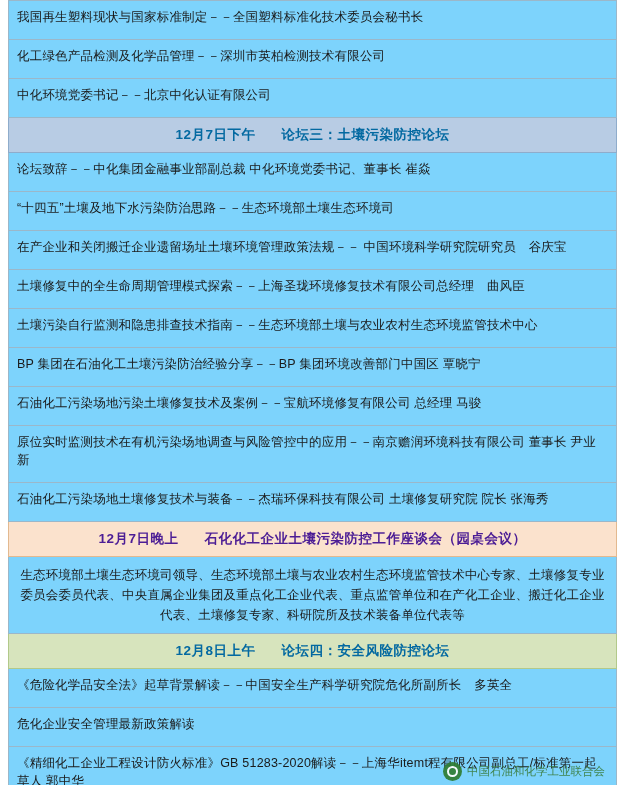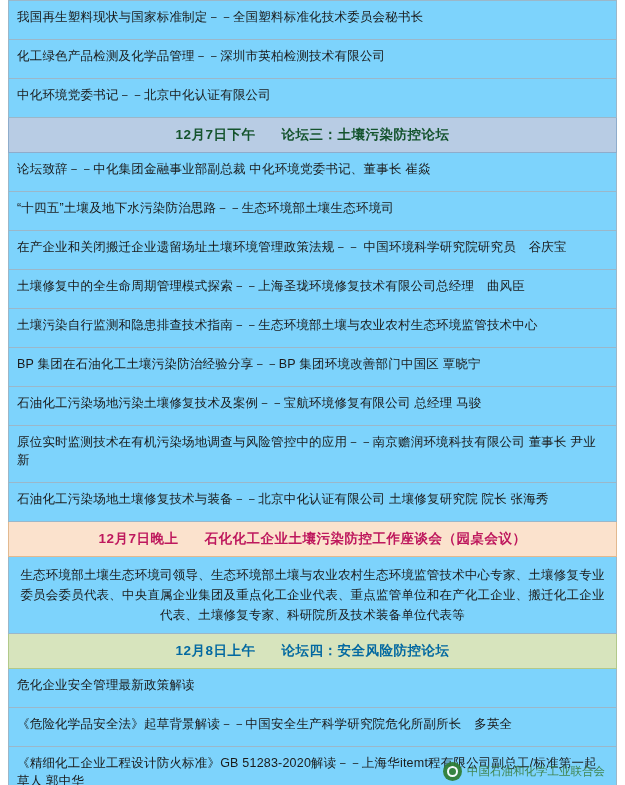--- a/index.html
+++ b/index.html
@@ -38,27 +38,27 @@
   .row.session {
     text-align: center;
     font-weight: bold;
     font-size: 13.5px;
     padding: 8px 8px;
     letter-spacing: 0.5px;
   }
   .sess-blue {
     background: #b8cce4;
     border-color: #8faccb;
-    color: #14532d;
+    color: #0369a1;
     text-decoration: underline;
   }
   .sess-orange {
     background: #fbe2cd;
     border-color: #e3b98f;
-    color: #be185d;
+    color: #4c1d95;
   }
   .sess-green {
     background: #d7e4bd;
     border-color: #b2c98a;
     color: #0369a1;
   }
   .session .sess-inner {
     display: inline-block;
   }
   .session .sess-time {
@@ -113,25 +113,25 @@
     <div class="row">中化环境党委书记－－北京中化认证有限公司</div>
     <div class="row session sess-blue"><span class="sess-inner"><span class="sess-time">12月7日下午</span><span class="sess-title">论坛三：土壤污染防控论坛</span></span></div>
     <div class="row">论坛致辞－－中化集团金融事业部副总裁 中化环境党委书记、董事长 崔焱</div>
     <div class="row">“十四五”土壤及地下水污染防治思路－－生态环境部土壤生态环境司</div>
     <div class="row">在产企业和关闭搬迁企业遗留场址土壤环境管理政策法规－－ 中国环境科学研究院研究员　谷庆宝</div>
     <div class="row">土壤修复中的全生命周期管理模式探索－－上海圣珑环境修复技术有限公司总经理　曲风臣</div>
     <div class="row">土壤污染自行监测和隐患排查技术指南－－生态环境部土壤与农业农村生态环境监管技术中心</div>
     <div class="row">BP 集团在石油化工土壤污染防治经验分享－－BP 集团环境改善部门中国区 覃晓宁</div>
     <div class="row">石油化工污染场地污染土壤修复技术及案例－－宝航环境修复有限公司 总经理 马骏</div>
     <div class="row">原位实时监测技术在有机污染场地调查与风险管控中的应用－－南京赡润环境科技有限公司 董事长 尹业新</div>
-    <div class="row">石油化工污染场地土壤修复技术与装备－－北京中化认证有限公司 土壤修复研究院 院长 张海秀</div>
+    <div class="row">石油化工污染场地土壤修复技术与装备－－杰瑞环保科技有限公司 土壤修复研究院 院长 张海秀</div>
     <div class="row session sess-orange"><span class="sess-inner"><span class="sess-time">12月7日晚上</span><span class="sess-title">石化化工企业土壤污染防控工作座谈会（园桌会议）</span></span></div>
     <div class="row multi">生态环境部土壤生态环境司领导、生态环境部土壤与农业农村生态环境监管技术中心专家、土壤修复专业委员会委员代表、中央直属企业集团及重点化工企业代表、重点监管单位和在产化工企业、搬迁化工企业代表、土壤修复专家、科研院所及技术装备单位代表等</div>
     <div class="row session sess-green"><span class="sess-inner"><span class="sess-time">12月8日上午</span><span class="sess-title">论坛四：安全风险防控论坛</span></span></div>
+    <div class="row">《危险化学品安全法》起草背景解读－－中国安全生产科学研究院危化所副所长　多英全</div>
     <div class="row">危化企业安全管理最新政策解读</div>
-    <div class="row">《危险化学品安全法》起草背景解读－－中国安全生产科学研究院危化所副所长　多英全</div>
     <div class="row">《精细化工企业工程设计防火标准》GB 51283-2020解读－－上海华itemt程有限公司副总工/标准第一起草人 郭中华</div>
   </div>
 
 <div class="wm">
   <span class="wm-logo"></span>
   <span class="wm-text">中国石油和化学工业联合会</span>
 </div>
 
 </body></html>

